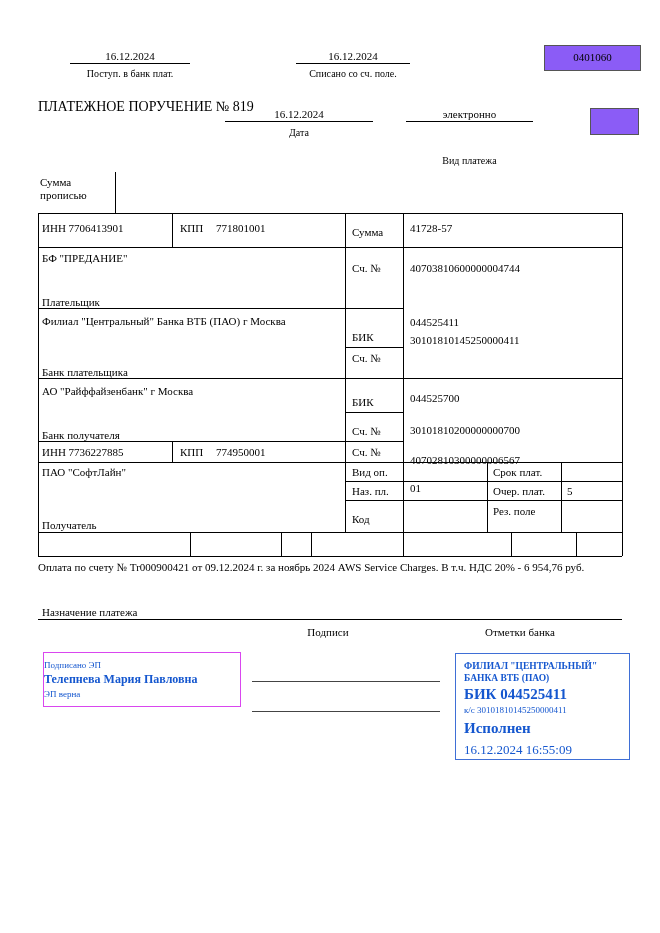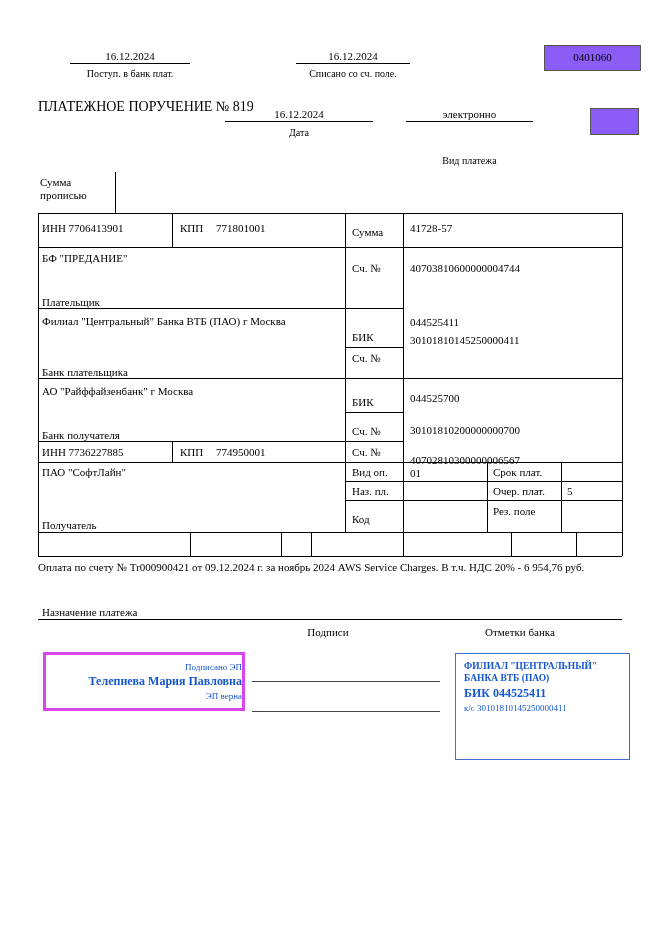--- a/index.html
+++ b/index.html
@@ -12,32 +12,32 @@
   .wrap{white-space:normal;}
   .c{text-align:center;}
   .uline{border-bottom:1px solid #000;}
   .hl,.vl{position:absolute;background:#000;}
   .hl{height:1px;}
   .vl{width:1px;}
   .box{position:absolute;border:1.5px solid #555;background:#8b5cf6;margin-left:10px;}
   .small{font-size:10px;}
   .esign{
     position:absolute;left:43px;top:652px;width:196px;height:53px;
-    border:3px solid #d946ef;text-align:right;color:#1557cf;
+    border:1px solid #d946ef;text-align:left;color:#1557cf;
     display:flex;flex-direction:column;justify-content:center;gap:2px;
   }
   .esign .tiny{font-size:9px;}
   .esign .name{font-size:12px;font-weight:bold;}
   .stamp{
     position:absolute;left:455px;top:653px;width:175px;height:107px;
     border:1.5px solid #3f6fd6;color:#1557cf;box-sizing:border-box;
     padding:7px 8px;
   }
   .stamp .bn{font-size:9.5px;font-weight:bold;line-height:1.25;white-space:normal;}
-  .stamp .bik{font-size:12px;font-weight:bold;margin-top:1px;}
+  .stamp .bik{font-size:15px;font-weight:bold;margin-top:1px;}
   .stamp .corr{font-size:9px;margin-top:2px;}
   .stamp .status{font-size:15px;font-weight:bold;margin-top:5px;}
   .stamp .ts{font-size:13px;margin-top:5px;}
   .sig-line{position:absolute;left:252px;width:188px;height:1px;background:#444;}
 </style>
 </head>
 <body>
 
 <div class="page">
 
@@ -115,21 +115,21 @@
 
   <div class="t" style="left:42px;top:446px;">ИНН 7736227885</div>
   <div class="t" style="left:180px;top:446px;">КПП</div>
   <div class="t" style="left:216px;top:446px;">774950001</div>
   <div class="t" style="left:352px;top:446px;">Сч. №</div>
   <div class="t" style="left:410px;top:446px;margin-top:8px;">40702810300000006567</div>
 
   <div class="t" style="left:42px;top:466px;">ПАО "СофтЛайн"</div>
   <div class="t" style="left:42px;top:519px;">Получатель</div>
   <div class="t" style="left:352px;top:466px;">Вид оп.</div>
-  <div class="t" style="left:410px;top:467px;">01</div>
+  <div class="t" style="left:410px;top:482px;">01</div>
   <div class="t" style="left:493px;top:466px;">Срок плат.</div>
   <div class="t" style="left:352px;top:485px;">Наз. пл.</div>
   <div class="t" style="left:493px;top:485px;">Очер. плат.</div>
   <div class="t" style="left:567px;top:485px;">5</div>
   <div class="t" style="left:352px;top:513px;">Код</div>
   <div class="t" style="left:493px;top:505px;">Рез. поле</div>
 
   <div class="t wrap" style="left:38px;top:561px;width:586px;">Оплата по счету № Tr000900421 от 09.12.2024 г. за ноябрь 2024 AWS Service Charges. В т.ч. НДС 20% - 6 954,76 руб.</div>
   <div class="t" style="left:42px;top:606px;">Назначение платежа</div>
   <div class="hl" style="left:38px;top:619px;width:584px;"></div>
@@ -143,15 +143,17 @@
     <div class="tiny">ЭП верна</div>
   </div>
 
   <div class="sig-line" style="top:681px;"></div>
   <div class="sig-line" style="top:711px;"></div>
 
   <div class="stamp">
     <div class="bn">ФИЛИАЛ "ЦЕНТРАЛЬНЫЙ" БАНКА ВТБ (ПАО)</div>
     <div class="bik">БИК 044525411</div>
     <div class="corr">к/с 30101810145250000411</div>
+    <div class="status">Исполнен</div>
+    <div class="ts">16.12.2024 16:55:09</div>
   </div>
 
 </div>
 
 </body></html>

